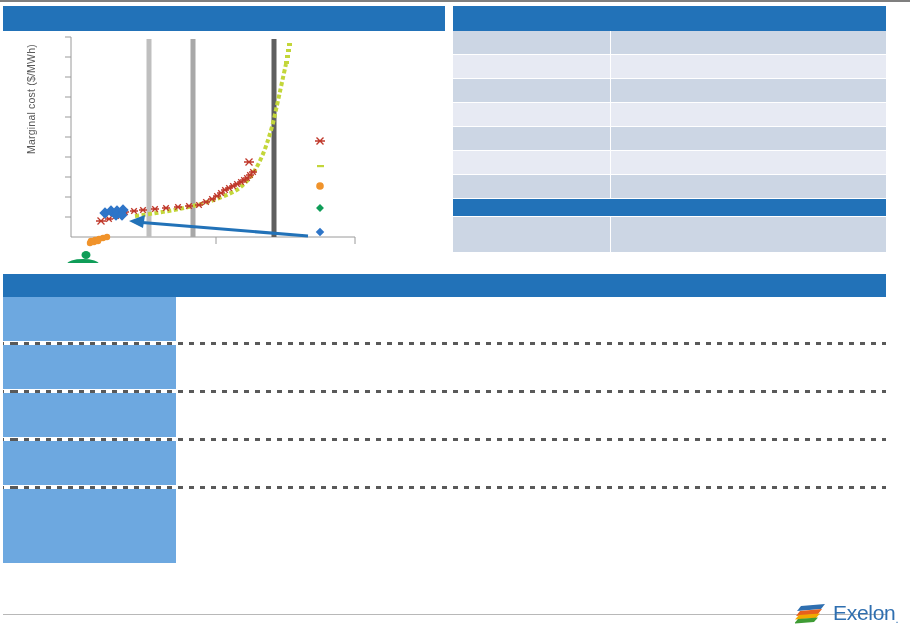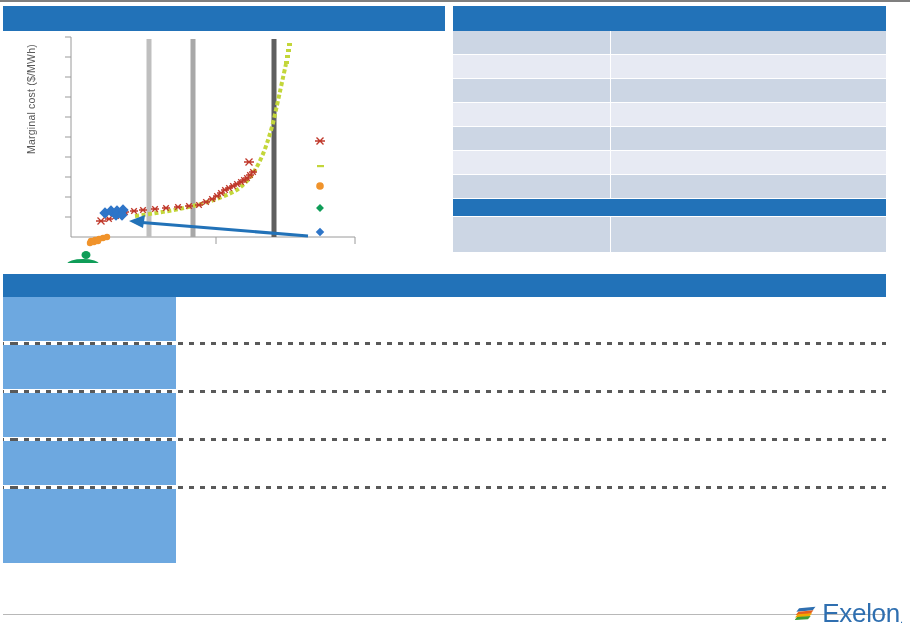--- a/index.html
+++ b/index.html
@@ -153,21 +153,21 @@
     width: 883px; height: 1px;
     background: #b8b8b8;
   }
   #exelon-logo {
     position: absolute;
     left: 795px; top: 598px;
     width: 108px; height: 30px;
     display: flex; align-items: center;
   }
   #exelon-logo .wordmark {
-    font-size: 26px;
+    font-size: 21px;
     color: #2f6fb0;
     letter-spacing: -0.3px;
     margin-left: 4px;
   }
   #exelon-logo .tm {
     font-size: 11px; color: #2f6fb0;
     align-self: flex-end; margin-bottom: 3px;
   }
 </style>
 </head>

